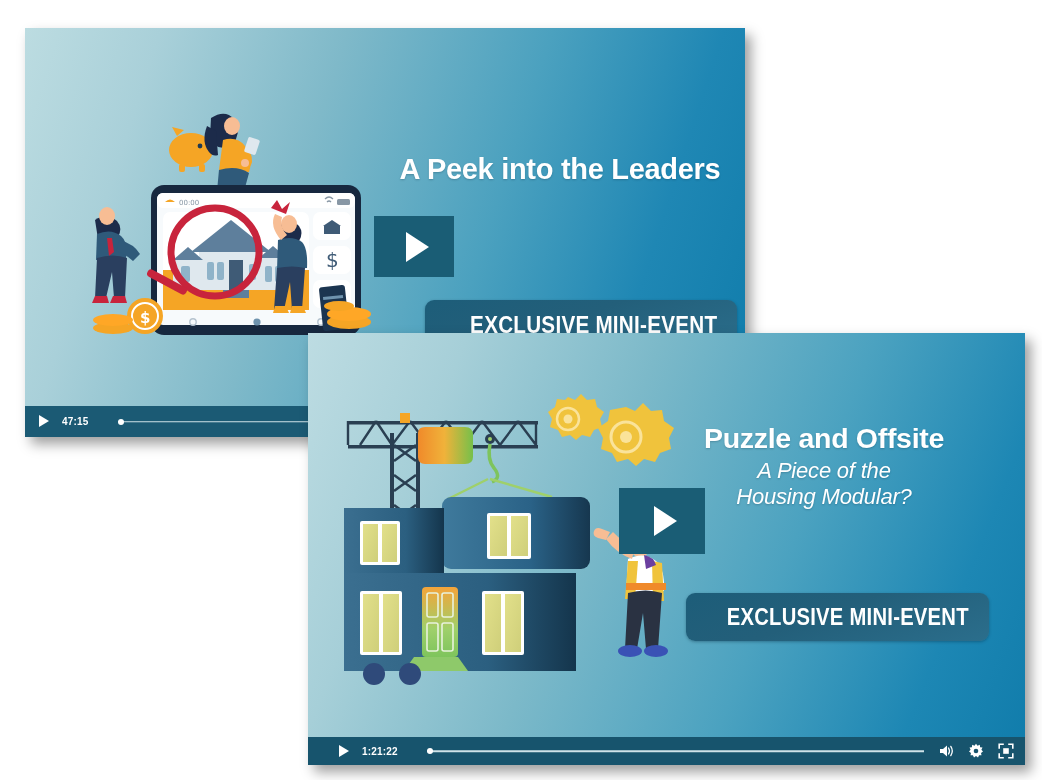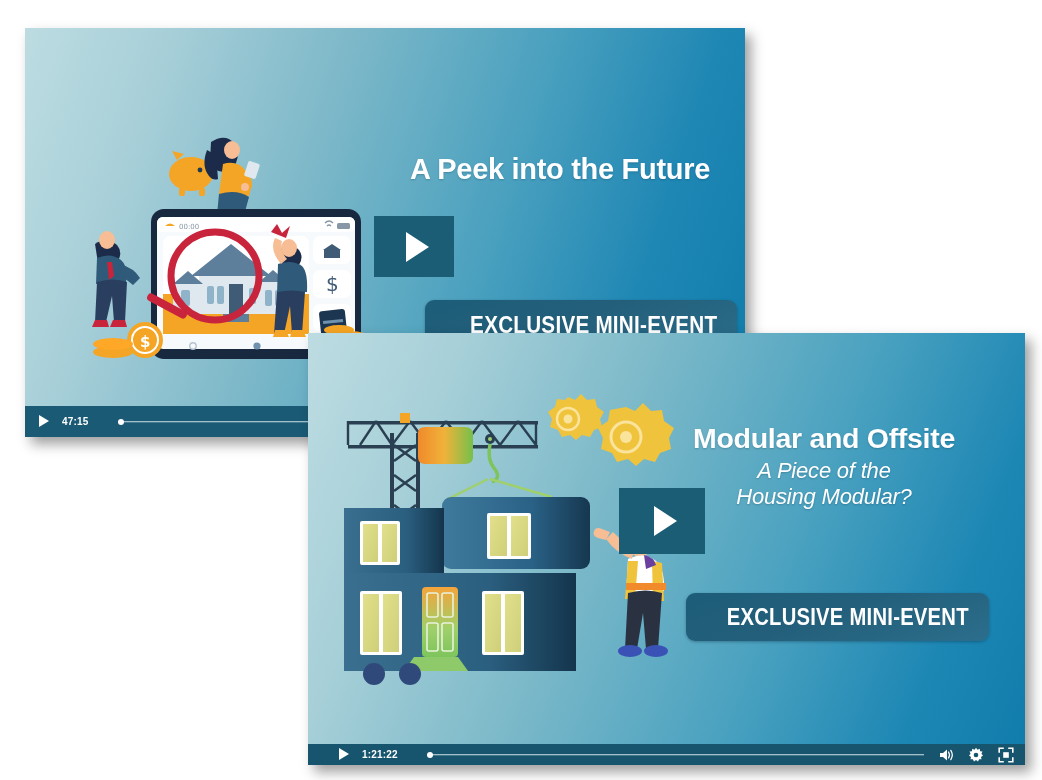--- a/index.html
+++ b/index.html
@@ -19,21 +19,21 @@
 
   .poster { position: absolute; left: 0; top: 0; right: 0; bottom: 0;
     background: linear-gradient(108deg, #bcdce1 0%, #a9d0d9 16%, #7fb9c9 38%,
                 #4ba1bf 62%, #1f87b4 82%, #0f7cab 100%); }
   .card-2 .poster { background: linear-gradient(112deg, #bddce2 0%, #a6cfd8 18%,
                 #7cb9c9 40%, #4ba2c0 64%, #1d87b4 85%, #107cab 100%); }
 
   
   .control-bar { position: absolute; left: 0; right: 0; bottom: 0; height: 31px;
     background: #1b5a74; display: flex; align-items: center; padding: 0 11px; }
-  .card-2 .control-bar { height: 21px; background: #17546d; padding-left: 28px; }
+  .card-2 .control-bar { height: 28px; background: #17546d; padding-left: 28px; }
   .cb-play { width: 15px; height: 15px; flex: 0 0 auto; position: relative;
     margin-right: 11px; }
   .cb-play::after { content: ""; position: absolute; left: 3px; top: 1px;
     border-left: 10px solid #ffffff; border-top: 6.5px solid transparent;
     border-bottom: 6.5px solid transparent; }
   .cb-time { color: #ffffff; font-size: 10px; font-weight: bold;
     letter-spacing: .2px; white-space: nowrap; margin-right: 29px; }
   .cb-track { flex: 1 1 auto; height: 12px; position: relative; display: flex;
     align-items: center; }
   .cb-track::before { content: ""; position: absolute; left: 0; right: 0; top: 50%;
@@ -72,21 +72,21 @@
     background: linear-gradient(160deg, #1d5d79 0%, #235f7a 45%, #2b6e8c 100%);
     box-shadow: 0 1px 3px rgba(0,35,55,.35); }
   .badge-text { color: #ffffff; font-weight: bold; font-size: 24px;
     letter-spacing: .3px; transform: scaleX(.86); transform-origin: center;
     white-space: nowrap; }
   .card-1 .badge { left: 400px; top: 272px; width: 312px; height: 49px; }
   .card-2 .badge { left: 378px; top: 260px; width: 303px; height: 48px; }
   .card-2 .badge-text { font-size: 23.5px; }
 
   
-  .ill1 { position: absolute; left: 48px; top: 96px; width: 310px; height: 245px; }
+  .ill1 { position: absolute; left: 48px; top: 72px; width: 310px; height: 245px; }
   .ill2 { position: absolute; left: 22px; top: 42px; width: 360px; height: 330px; }
 
   svg { display: block; overflow: visible; }
 </style>
 </head>
 <body>
 
 <div id="stage">
 
   <div class="video-card card-1">
@@ -184,21 +184,21 @@
         <rect x="250" y="196" width="20" height="3" fill="#6f93ae" transform="rotate(-6 260 197)"></rect>
         <ellipse cx="276" cy="222" rx="22" ry="7" fill="#f5a525"></ellipse>
         <ellipse cx="276" cy="214" rx="22" ry="7" fill="#ffa726"></ellipse>
         <ellipse cx="266" cy="206" rx="15" ry="5" fill="#f5a525"></ellipse>
       </svg>
     </div>
 
     <div class="play-overlay"></div>
 
     <div class="title-block">
-      <div class="t-main">A Peek into the Future</div>
+      <div class="t-main">A Peek into the Leaders</div>
       <div class="t-sub">
       </div>
     </div>
 
     <div class="badge">
       <span class="badge-text">EXCLUSIVE MINI-EVENT</span>
     </div>
 
     <div class="control-bar">
       <div class="cb-play"></div>
@@ -313,21 +313,21 @@
           <ellipse cx="32" cy="128" rx="12" ry="6" fill="#3a52b5"></ellipse>
           <ellipse cx="58" cy="128" rx="12" ry="6" fill="#3a52b5"></ellipse>
         </g>
       </svg>
     </div>
 
     <div class="play-overlay"></div>
 
     <div class="title-block">
       <div class="t-main">
-        <span class="t-sub-line">Modular and Offsite</span>
+        <span class="t-sub-line">Puzzle and Offsite</span>
       </div>
       <div class="t-sub">
         <span class="t-sub-line">A Piece of the</span>
         <span class="t-sub-line">Housing Modular?</span>
       </div>
     </div>
 
     <div class="badge">
       <span class="badge-text">EXCLUSIVE MINI-EVENT</span>
     </div>

